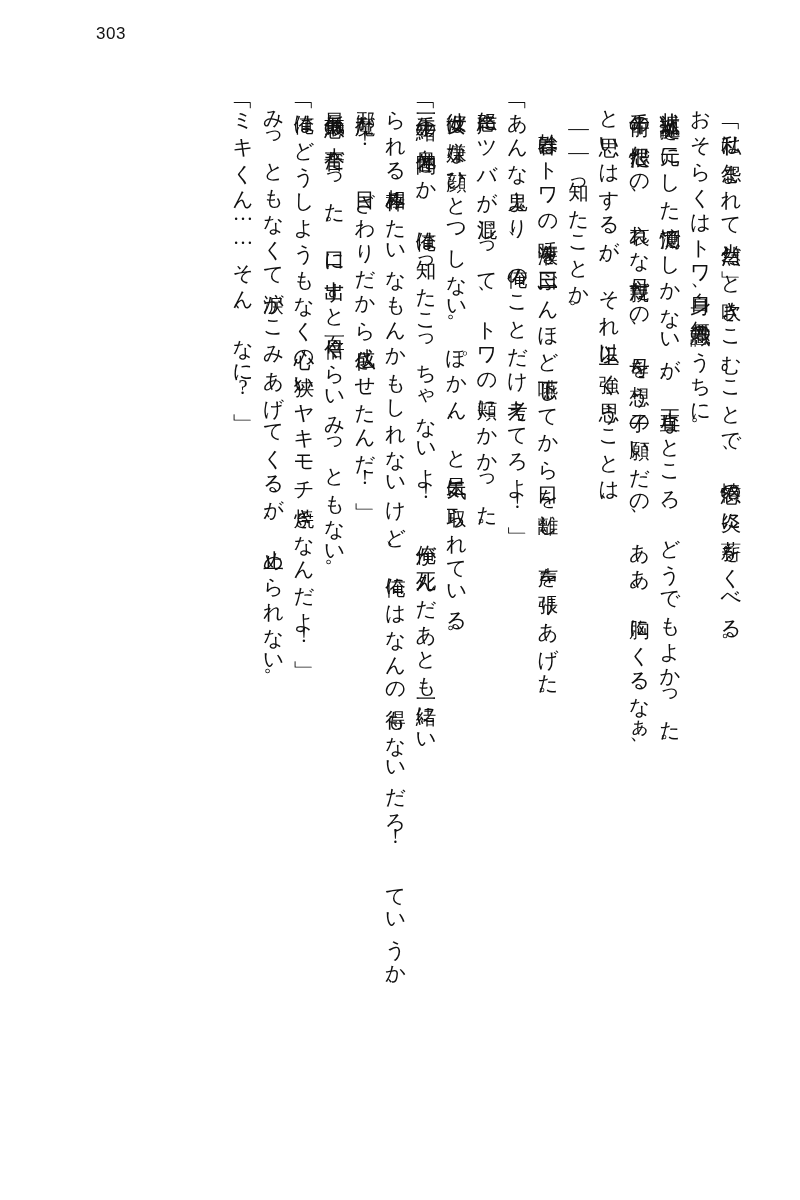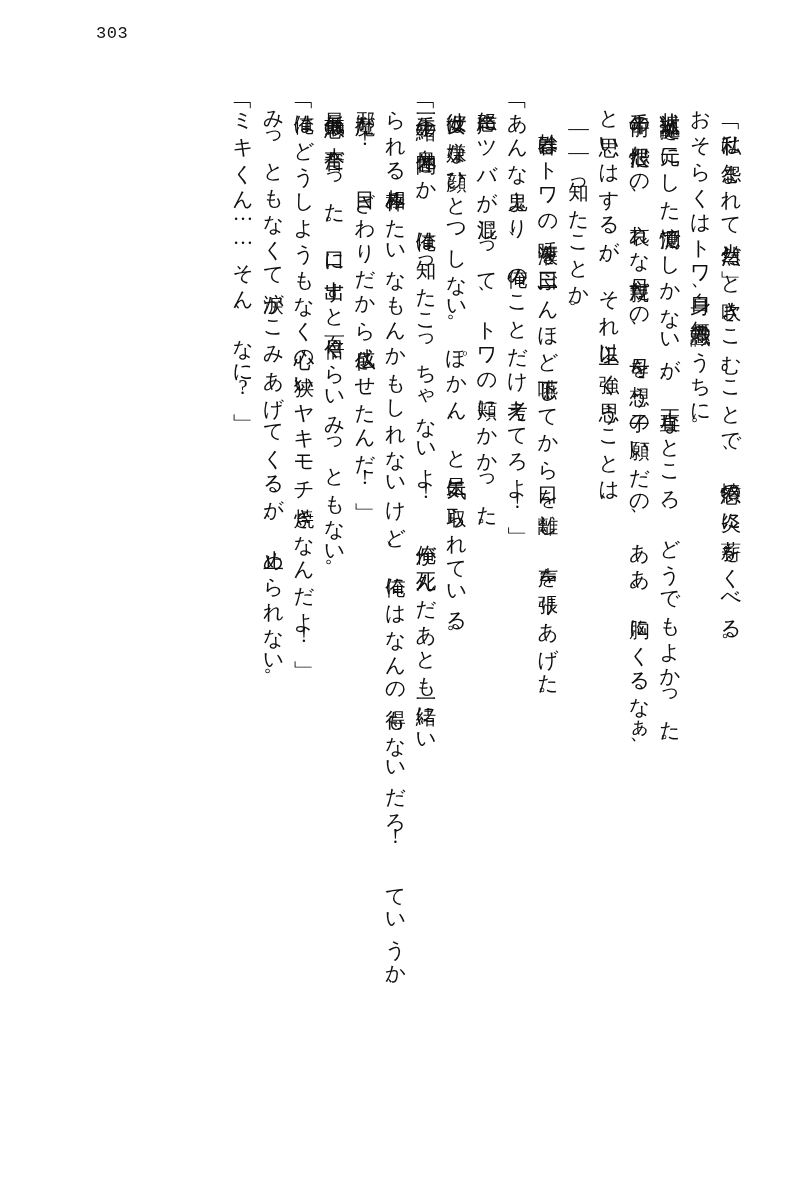--- a/index.html
+++ b/index.html
@@ -16,21 +16,21 @@
     font-family: "Liberation Serif", "DejaVu Serif", serif;
     color: #111111;
   }
   .page-number {
     position: absolute;
     top: 24px;
     left: 96px;
     font-size: 17px;
     letter-spacing: 0.5px;
     color: #111111;
-    font-family: Liberation Mono, monospace;
+    font-family: Liberation Sans, sans-serif;
   }
   .body-text {
     position: absolute;
     top: 96px;
     right: 54px;
     left: 54px;
     bottom: 70px;
     display: flex;
     flex-direction: row-reverse;
     flex-wrap: wrap;

